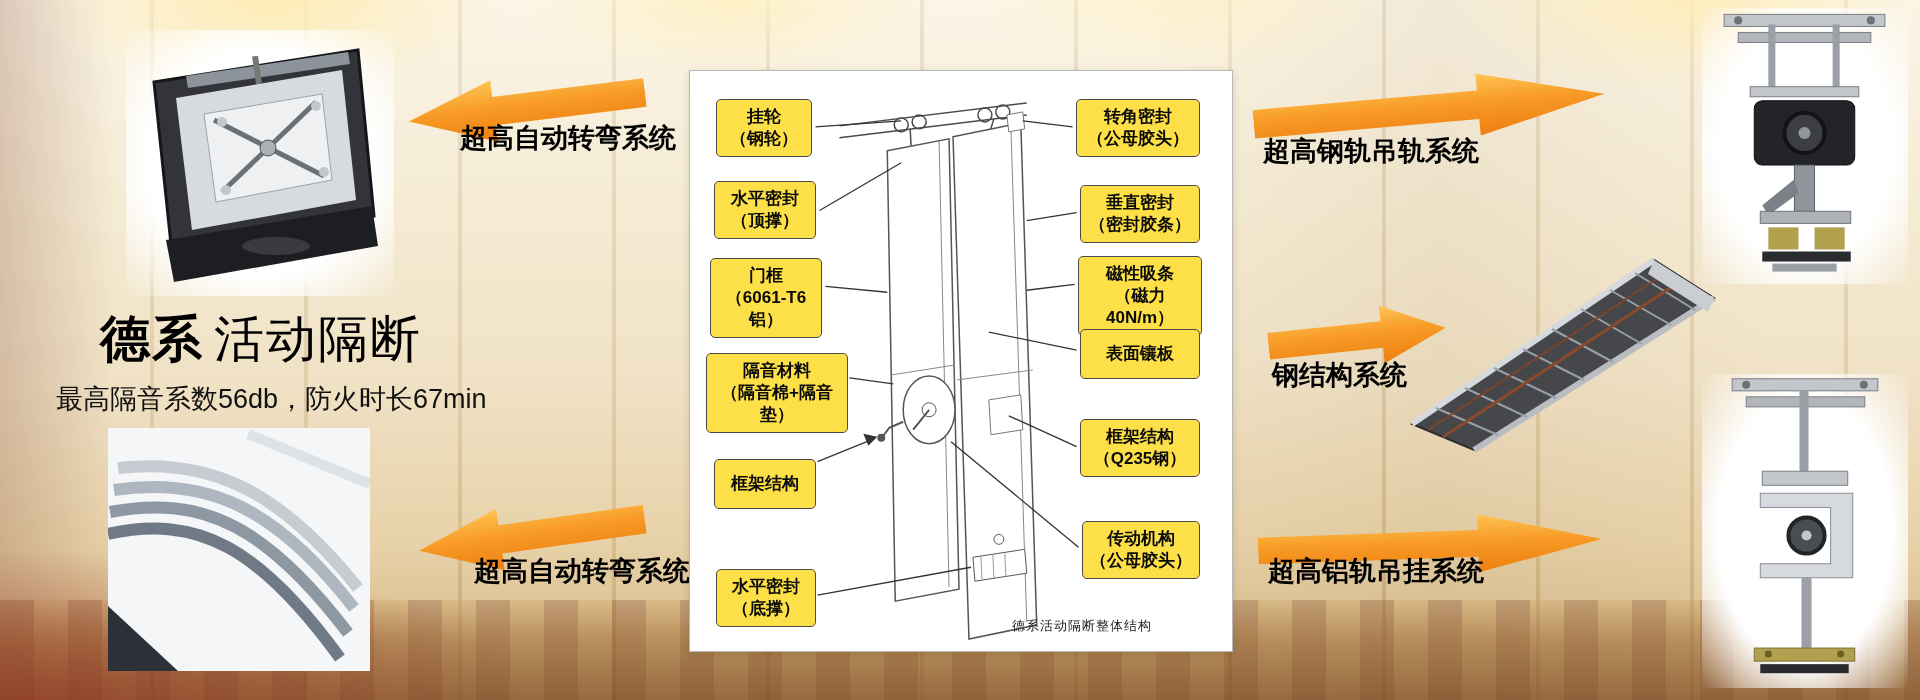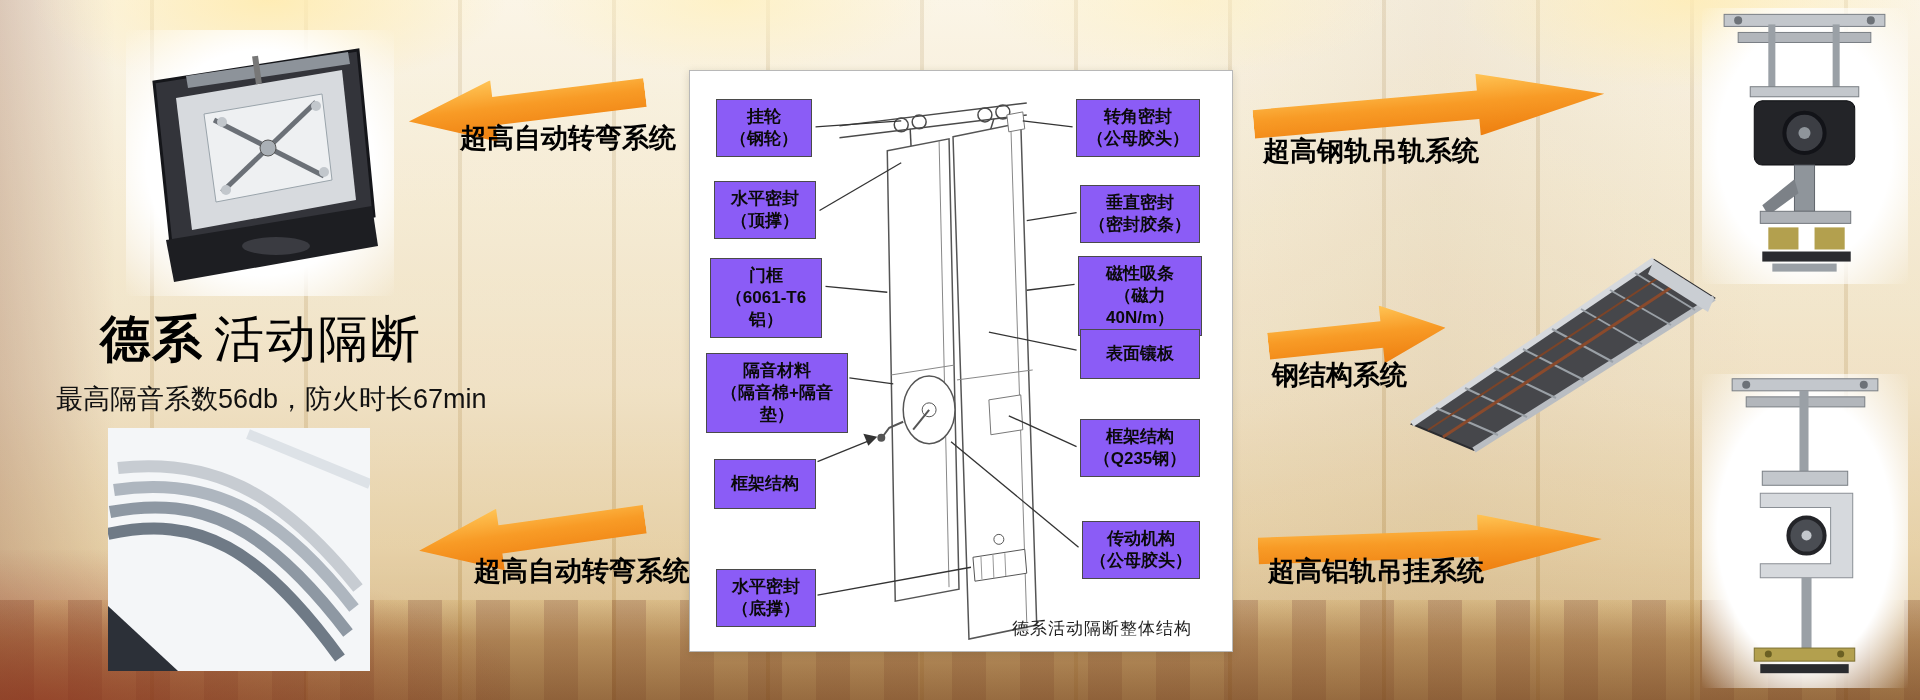--- a/index.html
+++ b/index.html
@@ -44,38 +44,38 @@
 .arrow-br{left:1258px;top:516px;width:344px;height:58px;transform:rotate(-2deg)}
 .syslabel{position:absolute;font-size:27px;font-weight:700;color:#000;white-space:nowrap}
 .lab-tl{left:460px;top:120px}
 .lab-bl{left:474px;top:553px}
 .lab-tr{left:1263px;top:133px}
 .lab-mr{left:1272px;top:357px}
 .lab-br{left:1268px;top:553px}
 .panel{position:absolute;left:689px;top:70px;width:544px;height:582px;background:#fff;
  border:1px solid #b8b8b8;box-shadow:0 2px 8px rgba(80,60,20,.18)}
 .art{position:absolute;inset:0;width:100%;height:100%}
-.callout{position:absolute;background:#8b5cf6;border:1px solid #4a4a4a;border-radius:0;
+.callout{position:absolute;background:#fde047;border:1px solid #4a4a4a;border-radius:5px;
  padding:6px 3px;text-align:center;font-size:17px;line-height:1.3;color:#0a0a0a;font-weight:600;z-index:2}
 .callout span{display:block}
 .callout span:empty{display:none}
 .co-single{padding:13px 14px}
 .co-l1{left:26px;top:28px;width:96px}
 .co-l2{left:24px;top:110px;width:102px}
 .co-l3{left:20px;top:187px;width:112px}
 .co-l4{left:16px;top:282px;width:142px}
 .co-l5{left:24px;top:388px;width:102px}
 .co-l6{left:26px;top:498px;width:100px}
 .co-r1{left:386px;top:28px;width:124px}
 .co-r2{left:390px;top:114px;width:120px}
 .co-r3{left:388px;top:185px;width:124px}
 .co-r4{left:390px;top:258px;width:120px}
 .co-r5{left:390px;top:348px;width:120px}
 .co-r6{left:392px;top:450px;width:118px}
-.diagram-caption{position:absolute;left:322px;top:546px;font-size:17px;color:#222;letter-spacing:1px;z-index:2;white-space:nowrap}
+.diagram-caption{position:absolute;left:322px;top:546px;font-size:13px;color:#222;letter-spacing:1px;z-index:2;white-space:nowrap}
 </style>
 </head>
 <body>
 
 <div class="stage">
 
   <div class="layer bg-base"></div>
   <div class="layer bg-panels"></div>
   <div class="layer bg-glow"></div>
   <div class="layer bg-carpet"></div>

